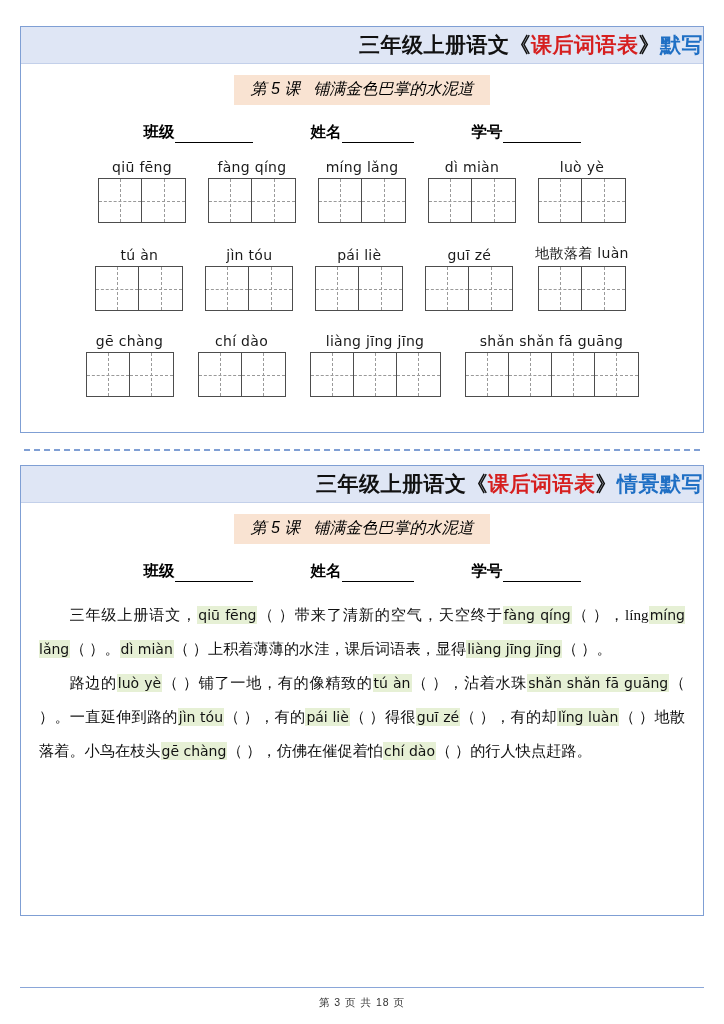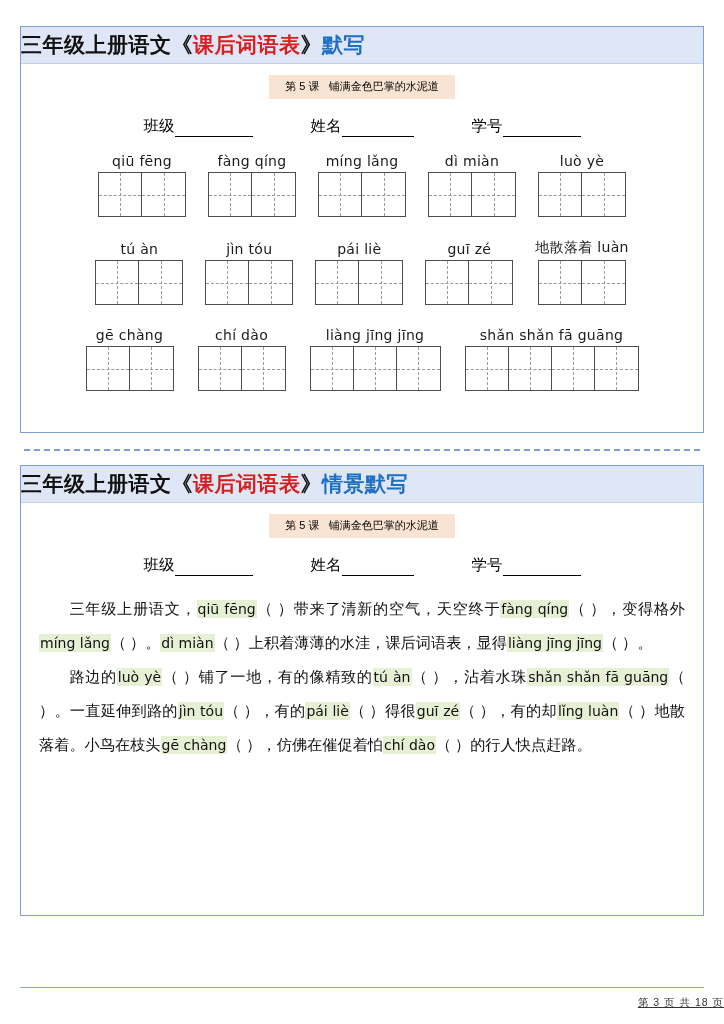--- a/index.html
+++ b/index.html
@@ -29,57 +29,58 @@
     position: relative;
   }
   .card.one { height: 407px; }
   .card.two { height: 451px; }
 
   .title-band {
     background: #dfe6f5;
     height: 36px;
     display: flex;
     align-items: center;
-    justify-content: flex-start;
+    justify-content: flex-end;
     border-bottom: 1px solid #c3d0ea;
   }
   .title-band .t {
     font-family: "Liberation Serif", "DejaVu Serif", serif;
     font-weight: bold;
     font-size: 21px;
     letter-spacing: 0.5px;
     white-space: nowrap;
   }
   .t .blk { color: #111; }
   .t .red { color: #d61f1f; }
   .t .blu { color: #1f6fc4; }
 
   .lesson-row {
     display: flex; justify-content: center;
     margin-top: 11px;
   }
   .lesson {
     background: #f9e3d2;
     font-family: "Liberation Sans", "DejaVu Sans", sans-serif;
-    font-size: 11px;
+    font-size: 16px;
     color: #000;
     padding: 4px 16px 5px 16px;
     white-space: pre;
+    font-style: italic;
   }
 
   .info-row {
     display: flex;
     justify-content: center;
     gap: 58px;
     margin-top: 17px;
     font-size: 15.5px;
     font-family: "Liberation Serif", "DejaVu Serif", serif;
   }
   .info-item { white-space: nowrap; }
-  .info-item .lbl { font-weight: 400; }
+  .info-item .lbl { font-weight: 700; }
   .info-item .blank {
     display: inline-block;
     border-bottom: 1.4px solid #000;
     vertical-align: bottom;
   }
   .b-w1 { width: 78px; }
   .b-w2 { width: 72px; }
   .b-w3 { width: 78px; }
 
   
@@ -152,26 +153,25 @@
     font-family: "DejaVu Sans", "Liberation Sans", sans-serif;
     font-size: 14px;
     padding: 1px 1px;
   }
 
   
   .footer {
     position: absolute;
     left: 0; right: 0;
     bottom: 14px;
-    text-align: right;
+    text-align: center;
     font-family: "Liberation Sans", "DejaVu Sans", sans-serif;
     font-size: 10.5px;
     color: #333;
     letter-spacing: 1px;
-    text-decoration: underline;
   }
   .footer-rule {
     position: absolute;
     left: 20px; right: 20px;
     bottom: 36px;
     border-top: 1.5px solid #8aa6d8;
   }
 </style>
 </head>
 <body>
@@ -316,21 +316,21 @@
       <div class="lesson">第 5 课   铺满金色巴掌的水泥道</div>
     </div>
 
     <div class="info-row">
       <div class="info-item"><span class="lbl">班级</span><span class="blank b-w1"></span></div>
       <div class="info-item"><span class="lbl">姓名</span><span class="blank b-w2"></span></div>
       <div class="info-item"><span class="lbl">学号</span><span class="blank b-w3"></span></div>
     </div>
 
     <div class="body-text">
-        <p><span>三年级上册语文，</span><span class="hl">qiū  fēng</span><span>（            ）带来了清新的空气，天空终于</span><span class="hl">fàng qíng</span><span>（            ），变得格外</span><span class="hl">míng lǎng</span><span>（          ）。</span><span class="hl">dì  miàn</span><span>（          ）上积着薄薄的水洼，课后词语表，显得</span><span class="hl">liàng jīng jīng</span><span>（              ）。</span></p>
+        <p><span>三年级上册语文，</span><span class="hl">qiū  fēng</span><span>（            ）带来了清新的空气，天空终于</span><span class="hl">fàng qíng</span><span>（            ），líng</span><span class="hl">míng lǎng</span><span>（          ）。</span><span class="hl">dì  miàn</span><span>（          ）上积着薄薄的水洼，课后词语表，显得</span><span class="hl">liàng jīng jīng</span><span>（              ）。</span></p>
         <p><span>路边的</span><span class="hl">luò yè</span><span>（          ）铺了一地，有的像精致的</span><span class="hl">tú àn</span><span>（          ），沾着水珠</span><span class="hl">shǎn shǎn fā guāng</span><span>（              ）。一直延伸到路的</span><span class="hl">jìn tóu</span><span>（          ），有的</span><span class="hl">pái liè</span><span>（          ）得很</span><span class="hl">guī zé</span><span>（          ），有的却</span><span class="hl">lǐng luàn</span><span>（          ）地散落着。小鸟在枝头</span><span class="hl">gē chàng</span><span>（          ），仿佛在催促着怕</span><span class="hl">chí dào</span><span>（          ）的行人快点赶路。</span></p>
       </div>
 
   </div>
 
   <div class="footer-rule"></div>
   <div class="footer">第 3 页 共 18 页</div>
 
 </div>
 

